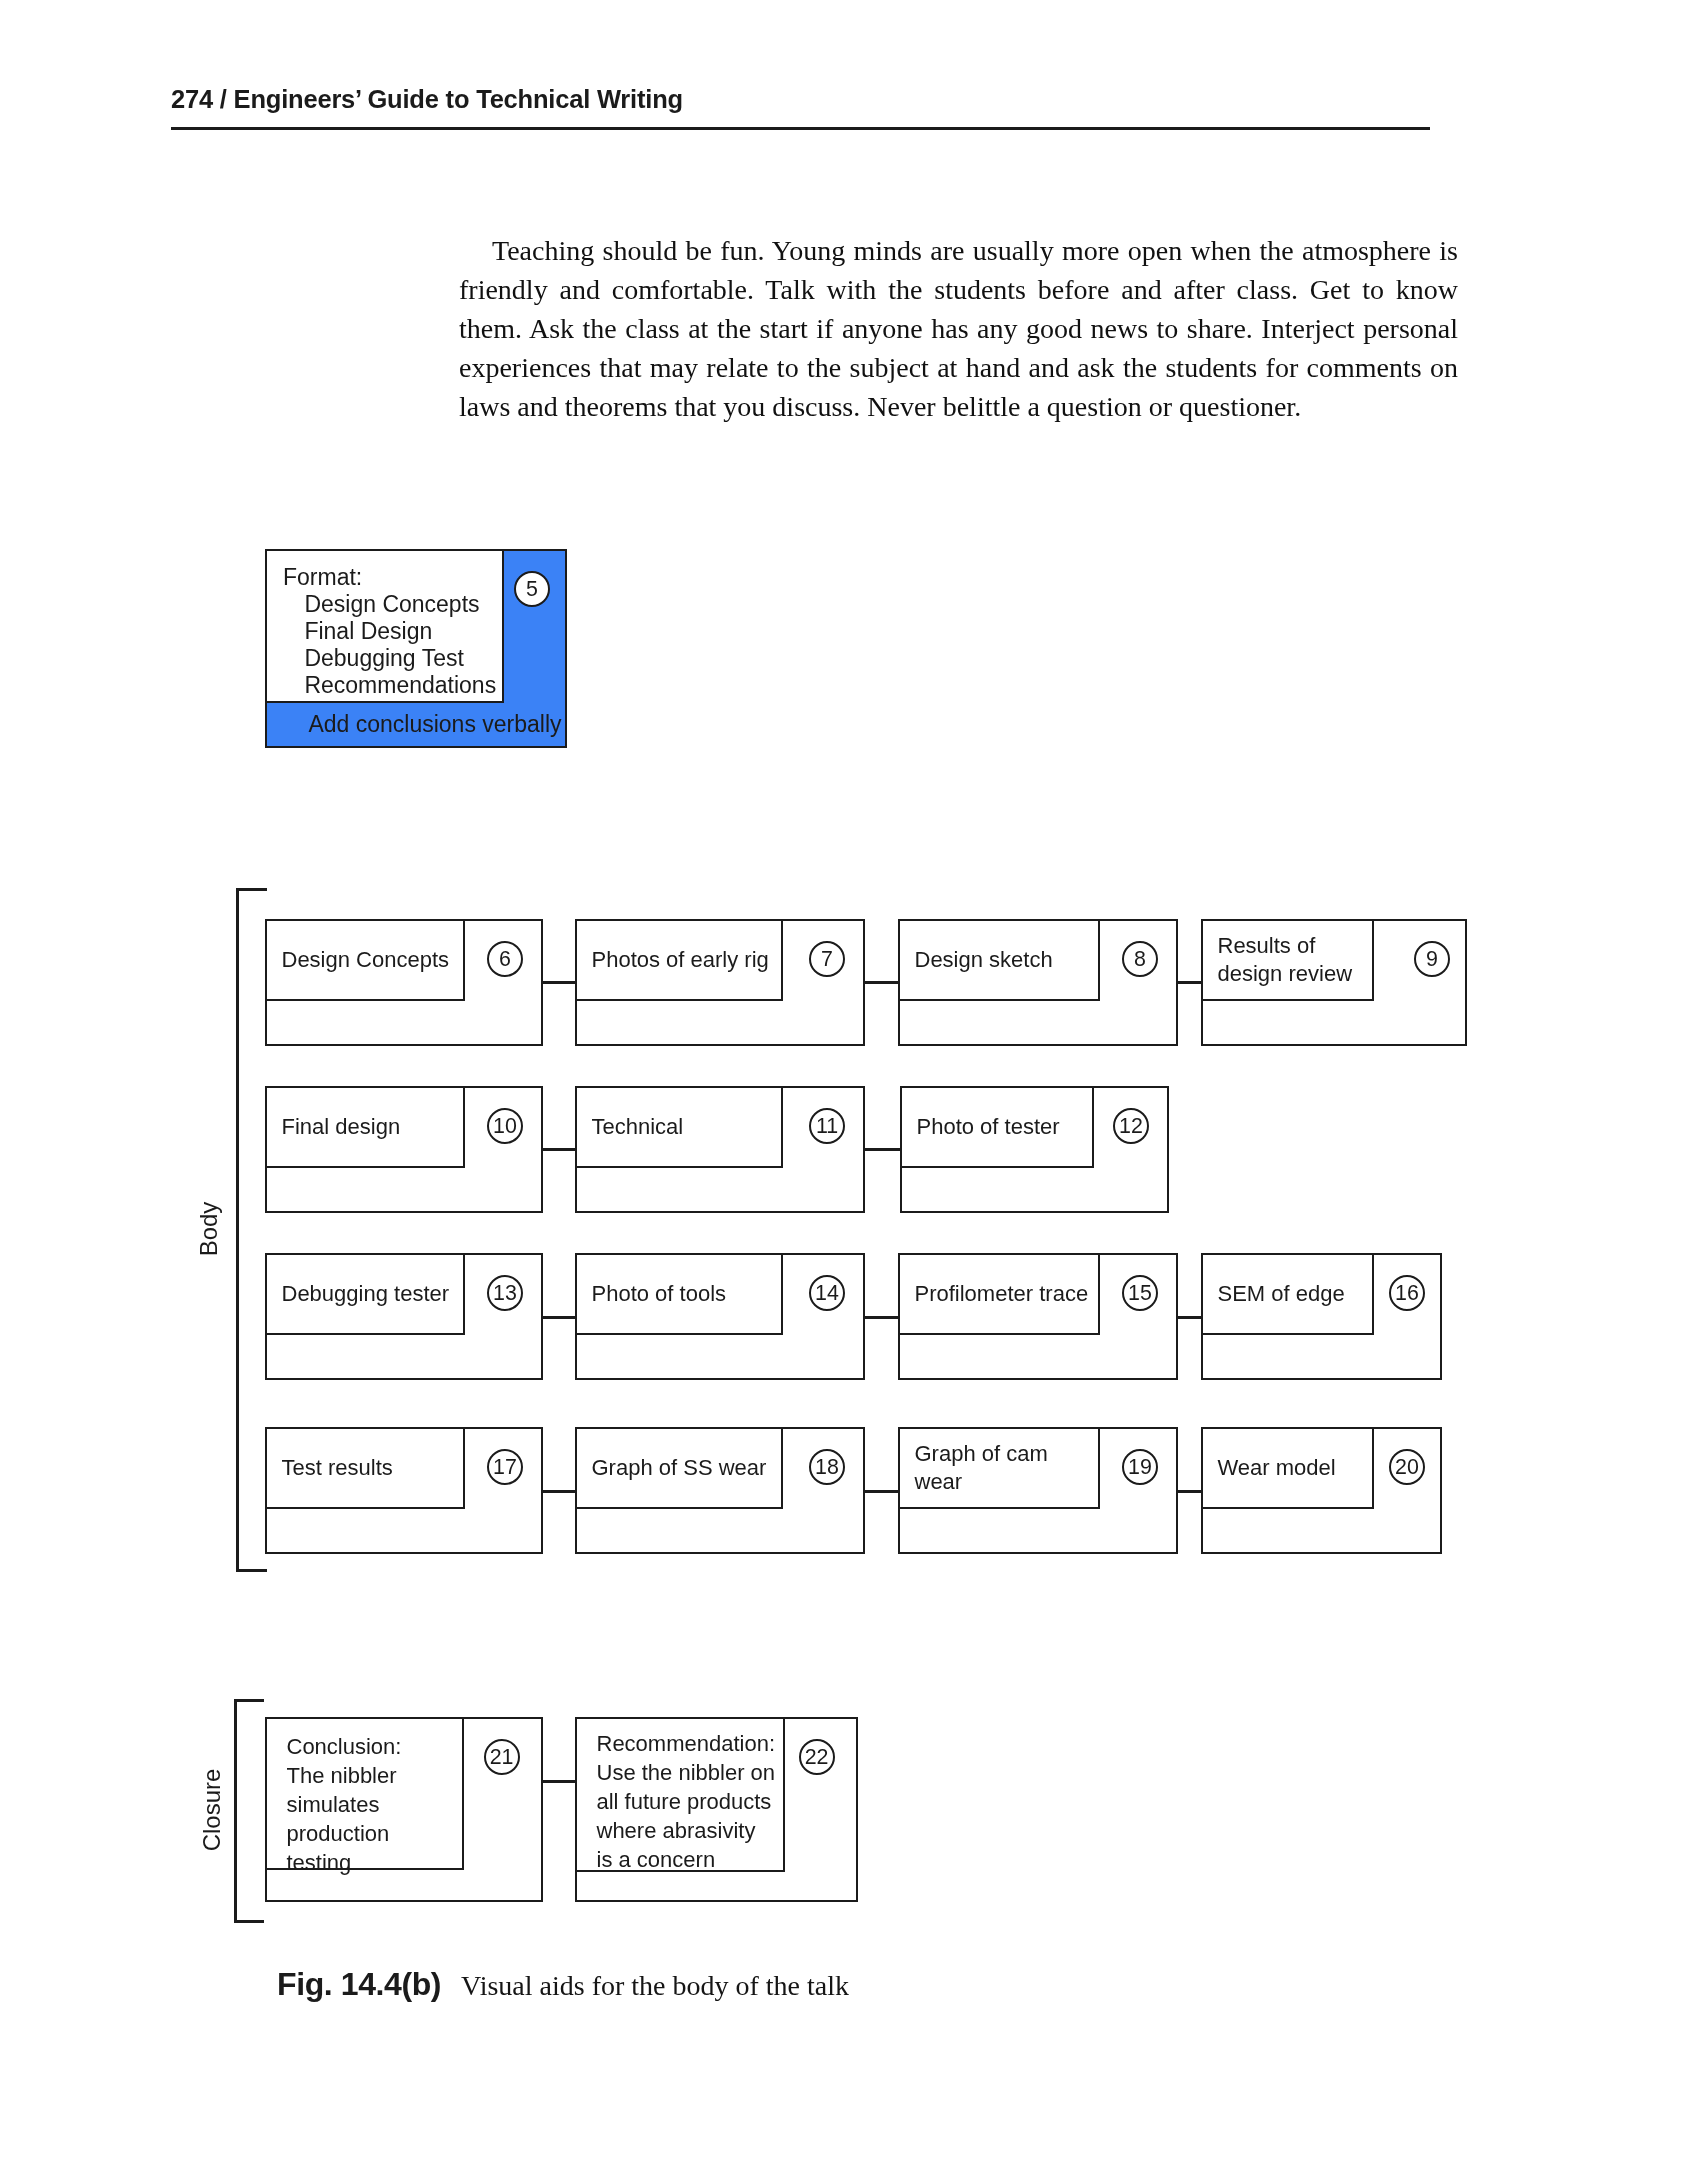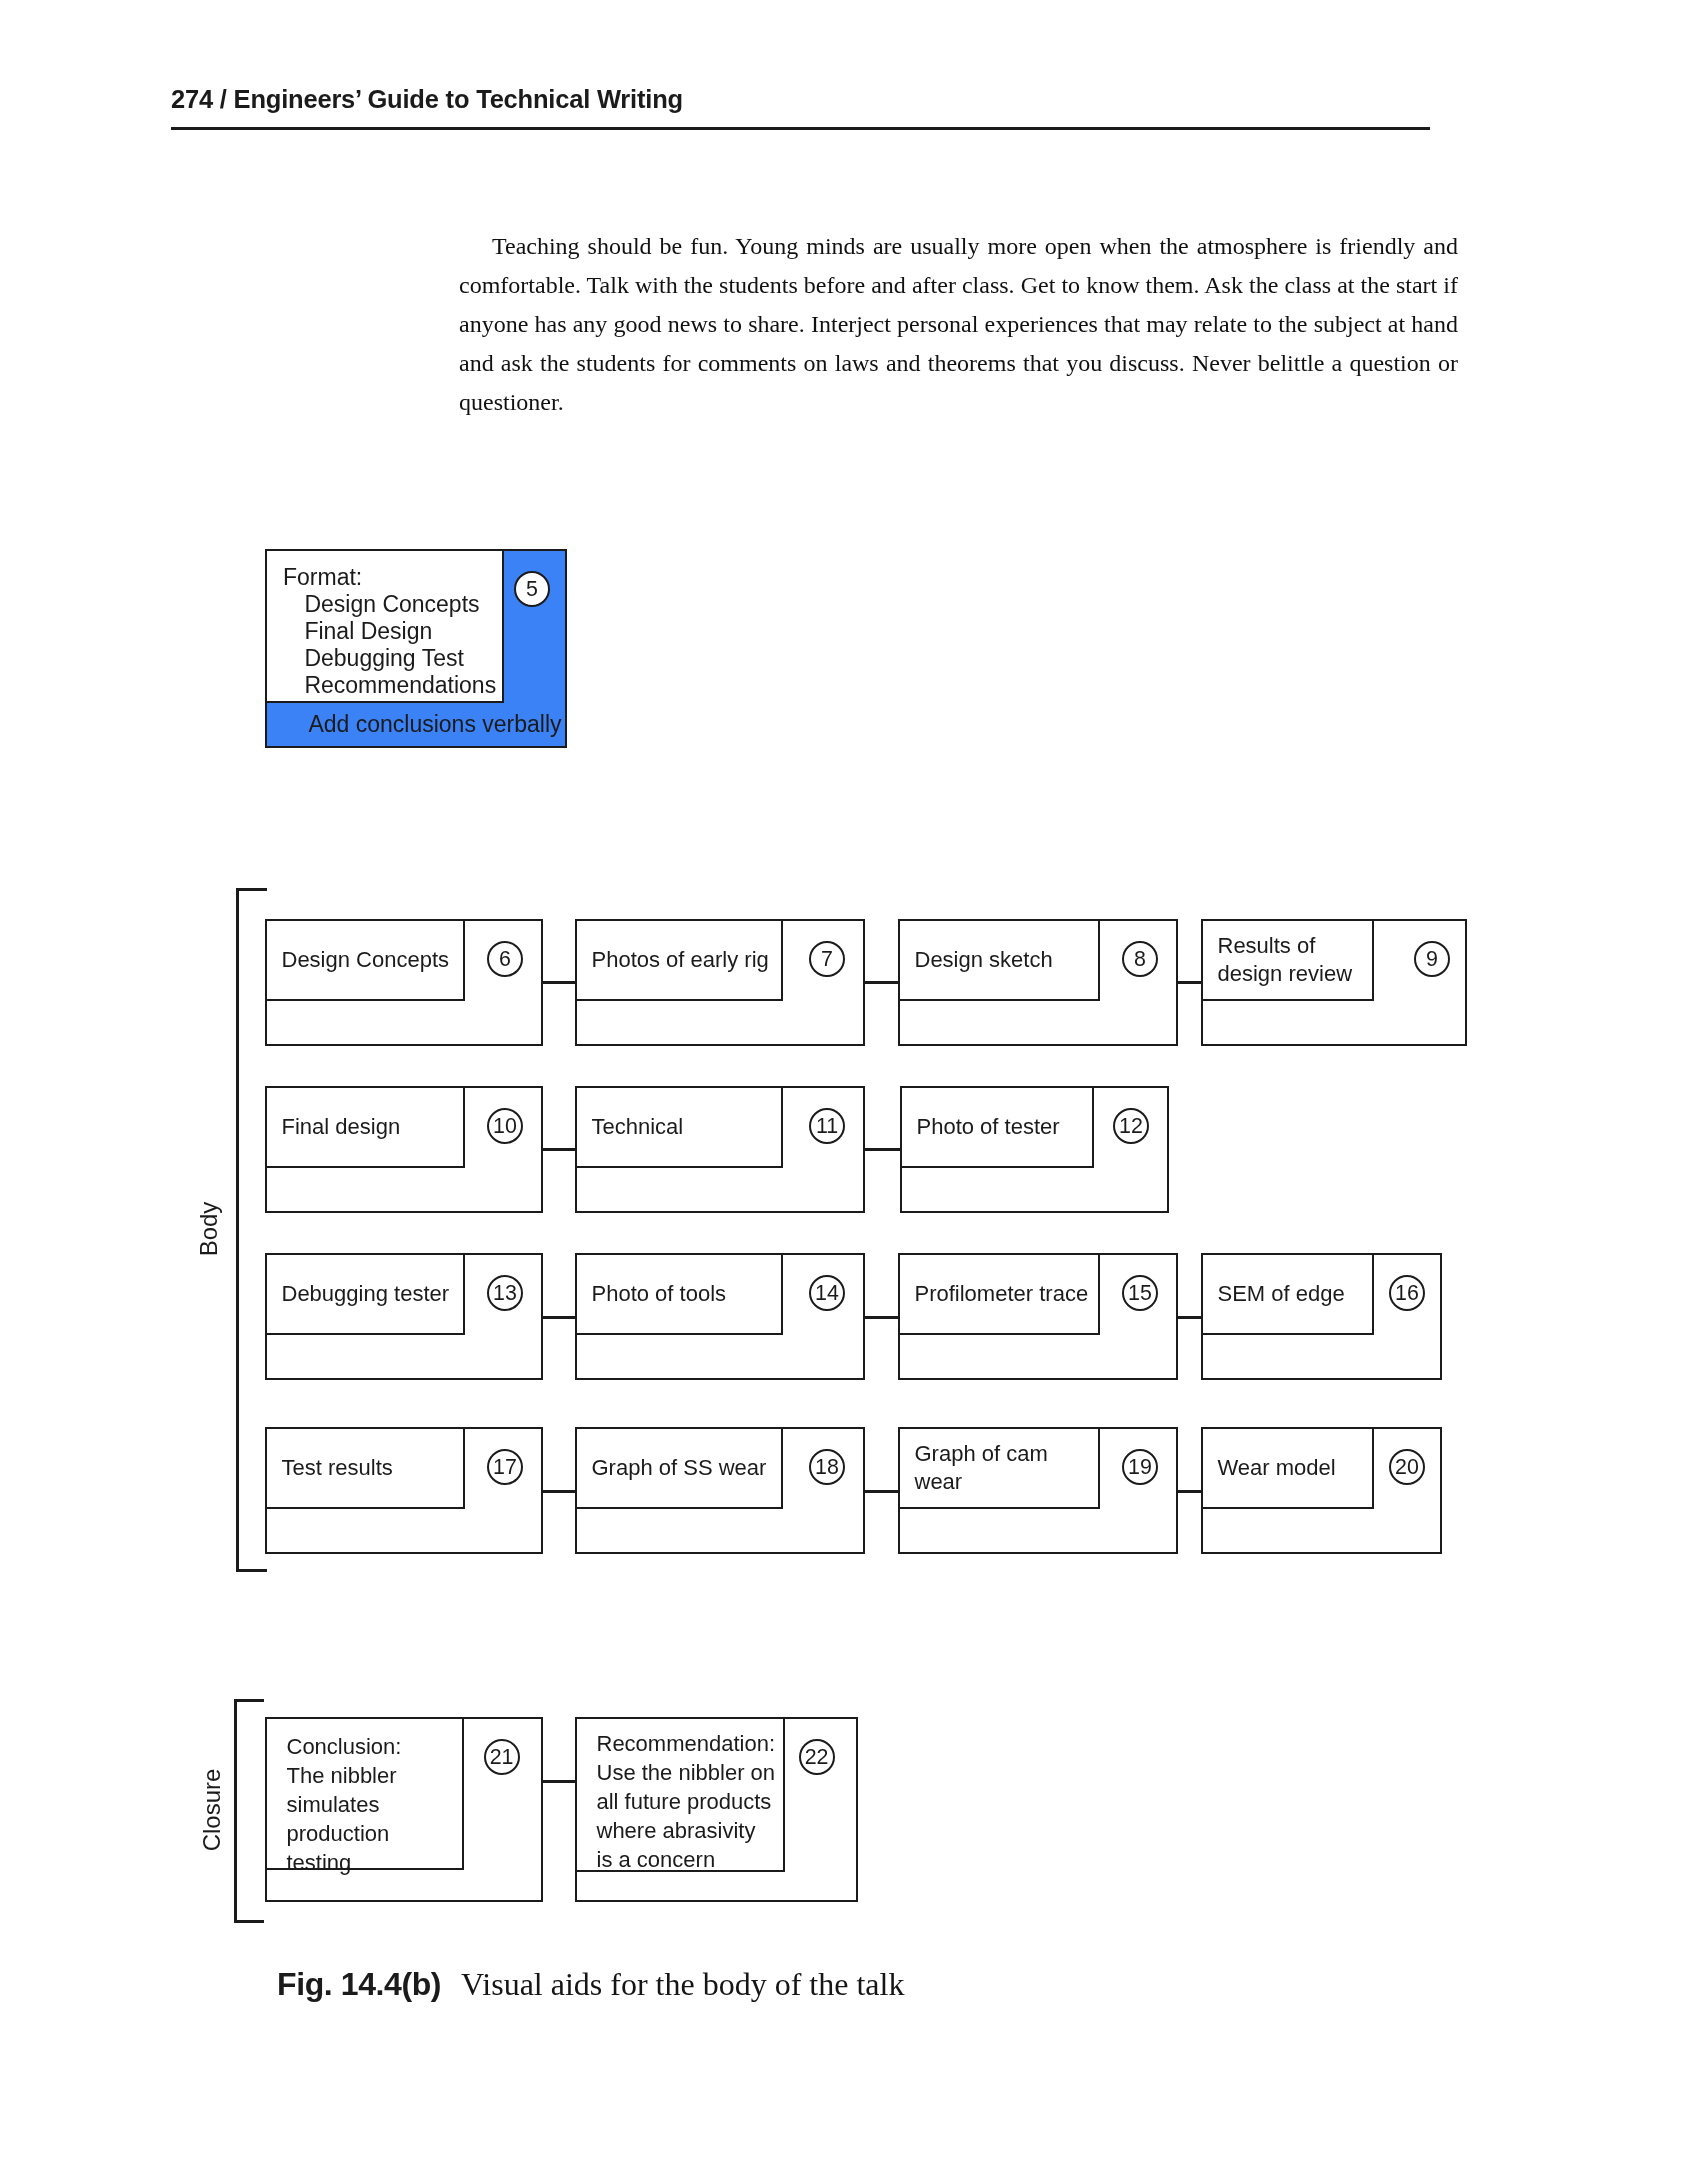--- a/index.html
+++ b/index.html
@@ -11,21 +11,21 @@
   .page{position:relative;width:1687px;height:2183px;background:#ffffff;overflow:hidden;
         font-family:var(--sans);color:var(--ink);}
 
   
   .running-head{position:absolute;left:171px;top:85px;font-family:var(--sans);
         font-weight:bold;font-size:25.5px;letter-spacing:-0.2px;white-space:nowrap;}
   .head-rule{position:absolute;left:171px;top:127px;width:1259px;height:2.5px;background:var(--ink);}
 
   
   .intro{position:absolute;left:459px;top:203px;width:999px;
-        font-family:var(--serif);font-size:24px;line-height:39px;color:#111;
+        font-family:var(--serif);font-size:28px;line-height:39px;color:#111;
         text-align:justify;text-indent:33px;}
 
   
   .slide{position:absolute;height:127px;border:2.5px solid var(--ink);background:#fff;box-sizing:border-box;}
   .slide.tall{height:185px;}
   .inner{position:absolute;left:-2.5px;top:-2.5px;height:82px;border:2.5px solid var(--ink);
         background:#fff;box-sizing:border-box;display:flex;align-items:center;}
   .inner.block{align-items:flex-start;}
   .lbl{font-family:var(--sans);font-size:22px;line-height:28px;padding-left:15px;padding-right:5px;
         white-space:pre-line;color:var(--ink);}
@@ -46,21 +46,21 @@
         border:2.5px solid var(--ink);box-sizing:border-box;background:#fff;
         font-family:var(--sans);font-size:23px;line-height:27px;padding:13px 0 0 16.5px;}
   .format-items{padding-left:21.4px;}
   .format-note{position:absolute;left:0;top:152px;width:100%;height:43px;display:flex;
         align-items:center;justify-content:center;padding-left:38px;box-sizing:border-box;
         font-family:var(--sans);font-size:23px;}
 
   
   .caption{position:absolute;left:277px;top:1966px;display:flex;align-items:baseline;gap:20px;}
   .caption-label{font-family:var(--sans);font-weight:bold;font-size:32px;letter-spacing:-0.4px;}
-  .caption-text{font-family:var(--serif);font-size:32px;color:#151515;}
+  .caption-text{font-family:var(--serif);font-size:28px;color:#151515;}
 </style>
 </head>
 <body>
 
 <div class="page">
 
   <div class="running-head">274 / Engineers’ Guide to Technical Writing</div>
   <div class="head-rule"></div>
 
   <p class="intro">Teaching should be fun. Young minds are usually more open when the atmosphere is friendly and comfortable. Talk with the students before and after class. Get to know them. Ask the class at the start if anyone has any good news to share. Interject personal experiences that may relate to the subject at hand and ask the students for comments on laws and theorems that you discuss. Never belittle a question or questioner.</p>

